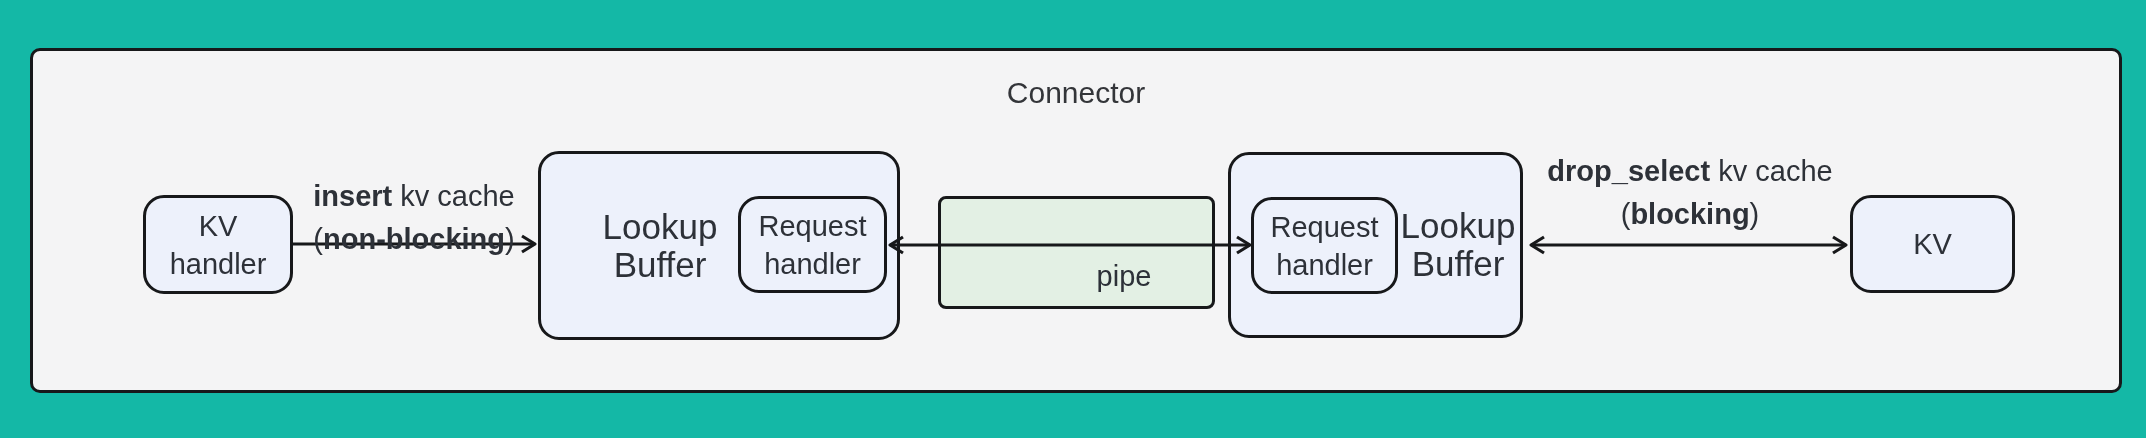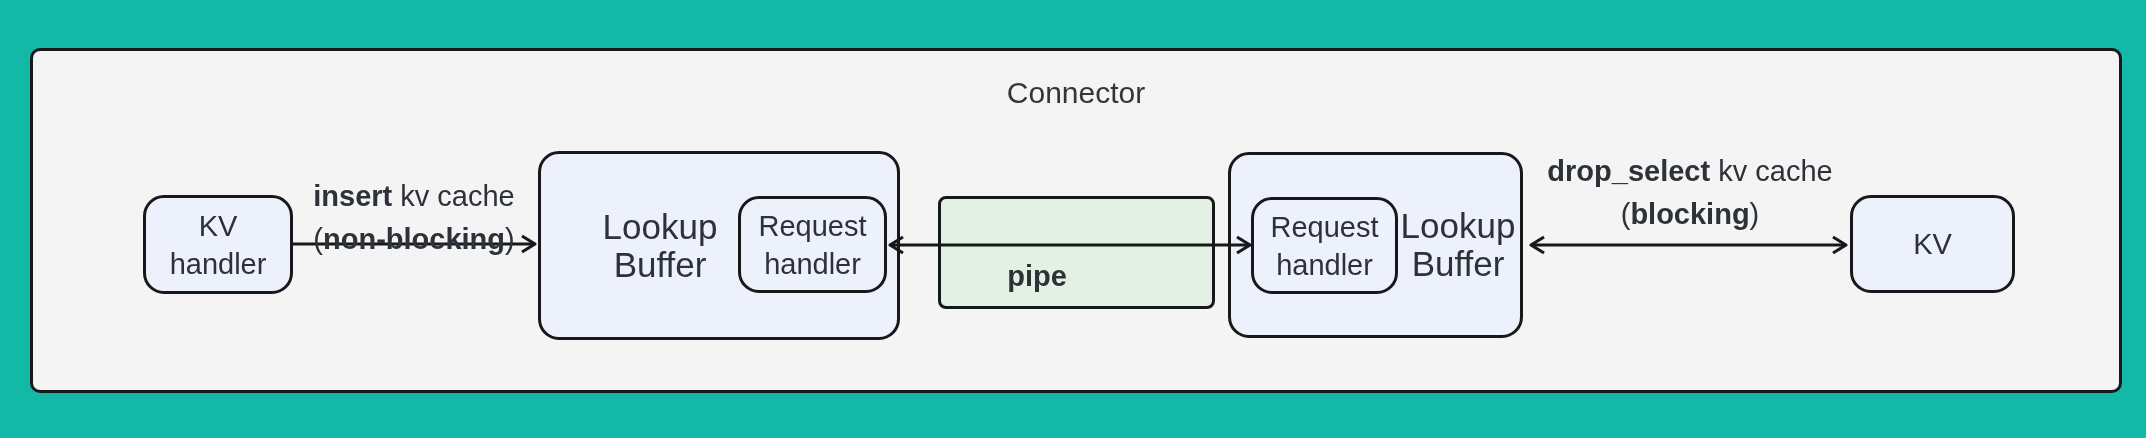--- a/index.html
+++ b/index.html
@@ -42,23 +42,23 @@
   }
   .pipe{
     position:absolute;left:938px;top:196px;width:277px;height:113px;
     background:#e3f0e4;
     border:3px solid #17181a;
     border-radius:8px;
     box-sizing:border-box;
     z-index:2;
   }
   .pipe-label{
-    position:absolute;left:898px;top:246px;width:278px;height:60px;
+    position:absolute;left:985px;top:246px;width:278px;height:60px;
     display:flex;align-items:center;justify-content:center;
-    font-size:29px;z-index:4;font-weight:bold;
+    font-size:29px;z-index:4;
   }
   .arrows{
     position:absolute;left:0;top:0;width:2146px;height:438px;
     z-index:3;pointer-events:none;
   }
   .edge-label{
     position:absolute;
     text-align:center;
     font-size:29px;line-height:43px;
     z-index:4;white-space:nowrap;

